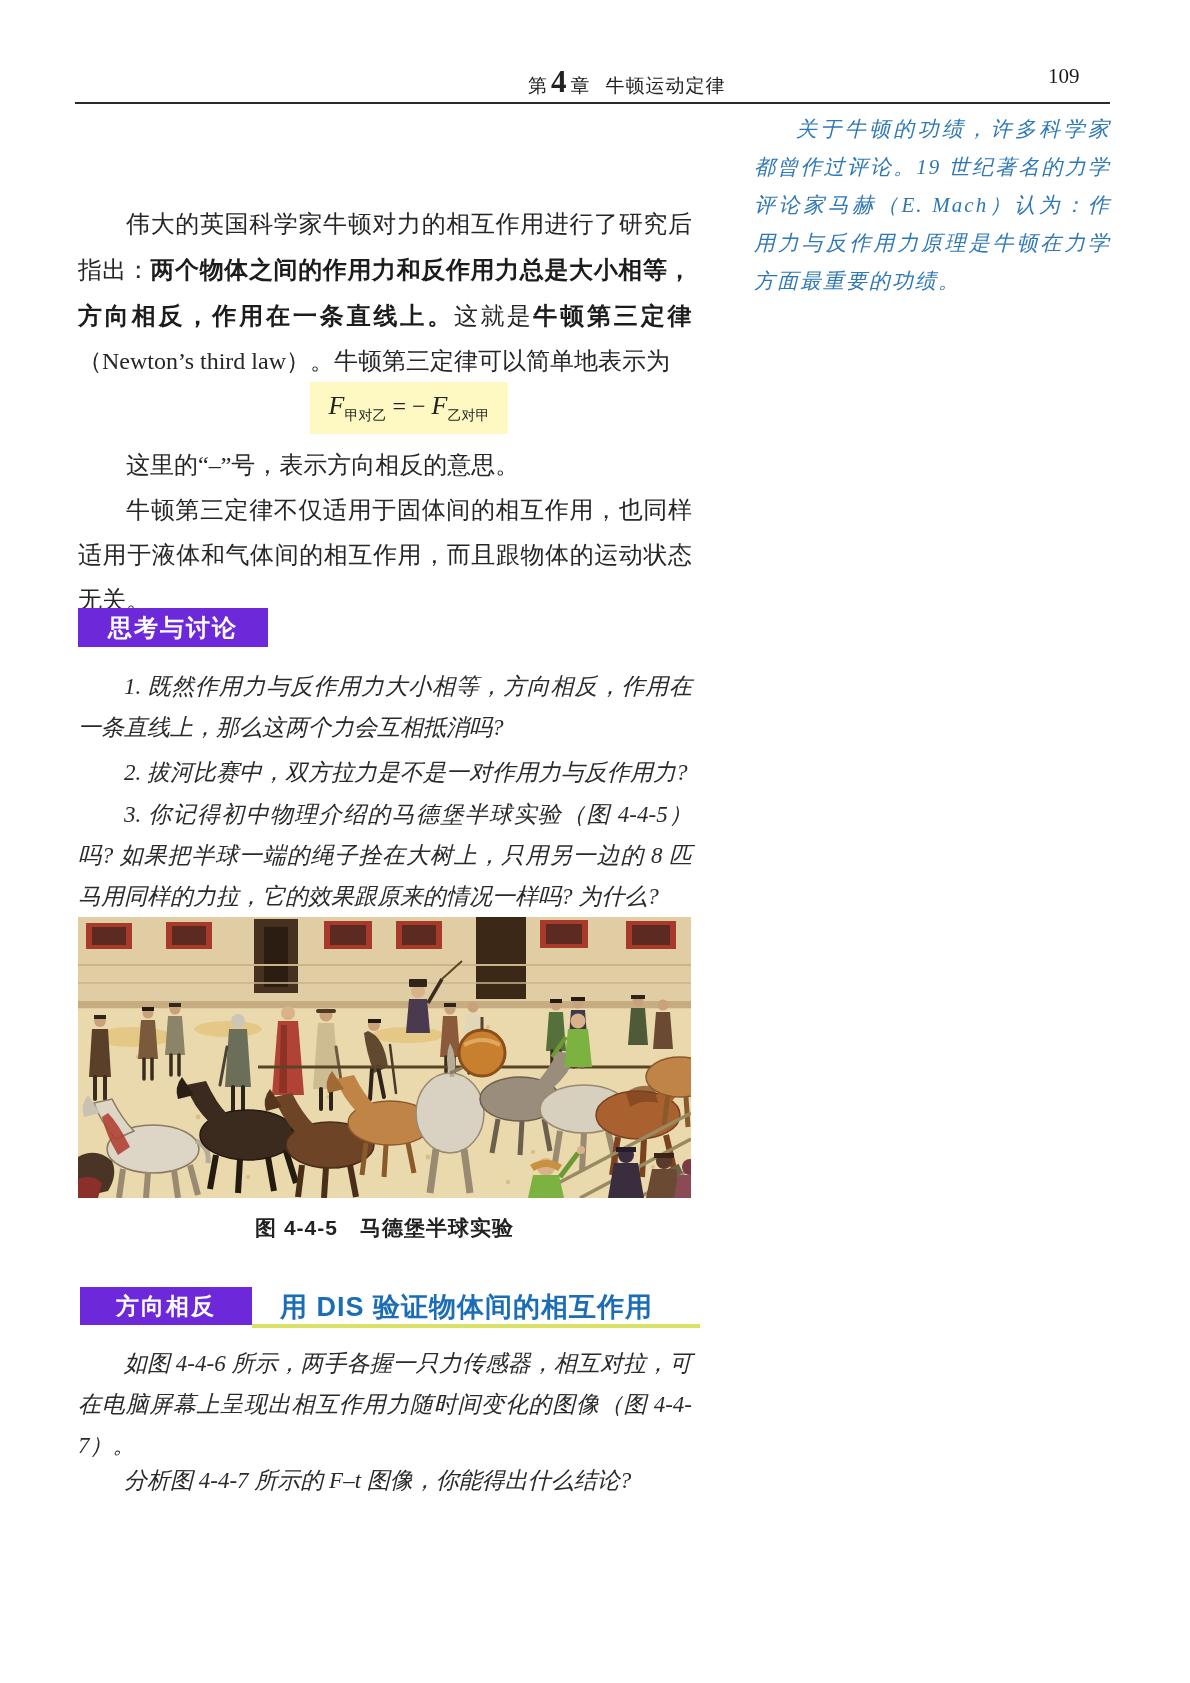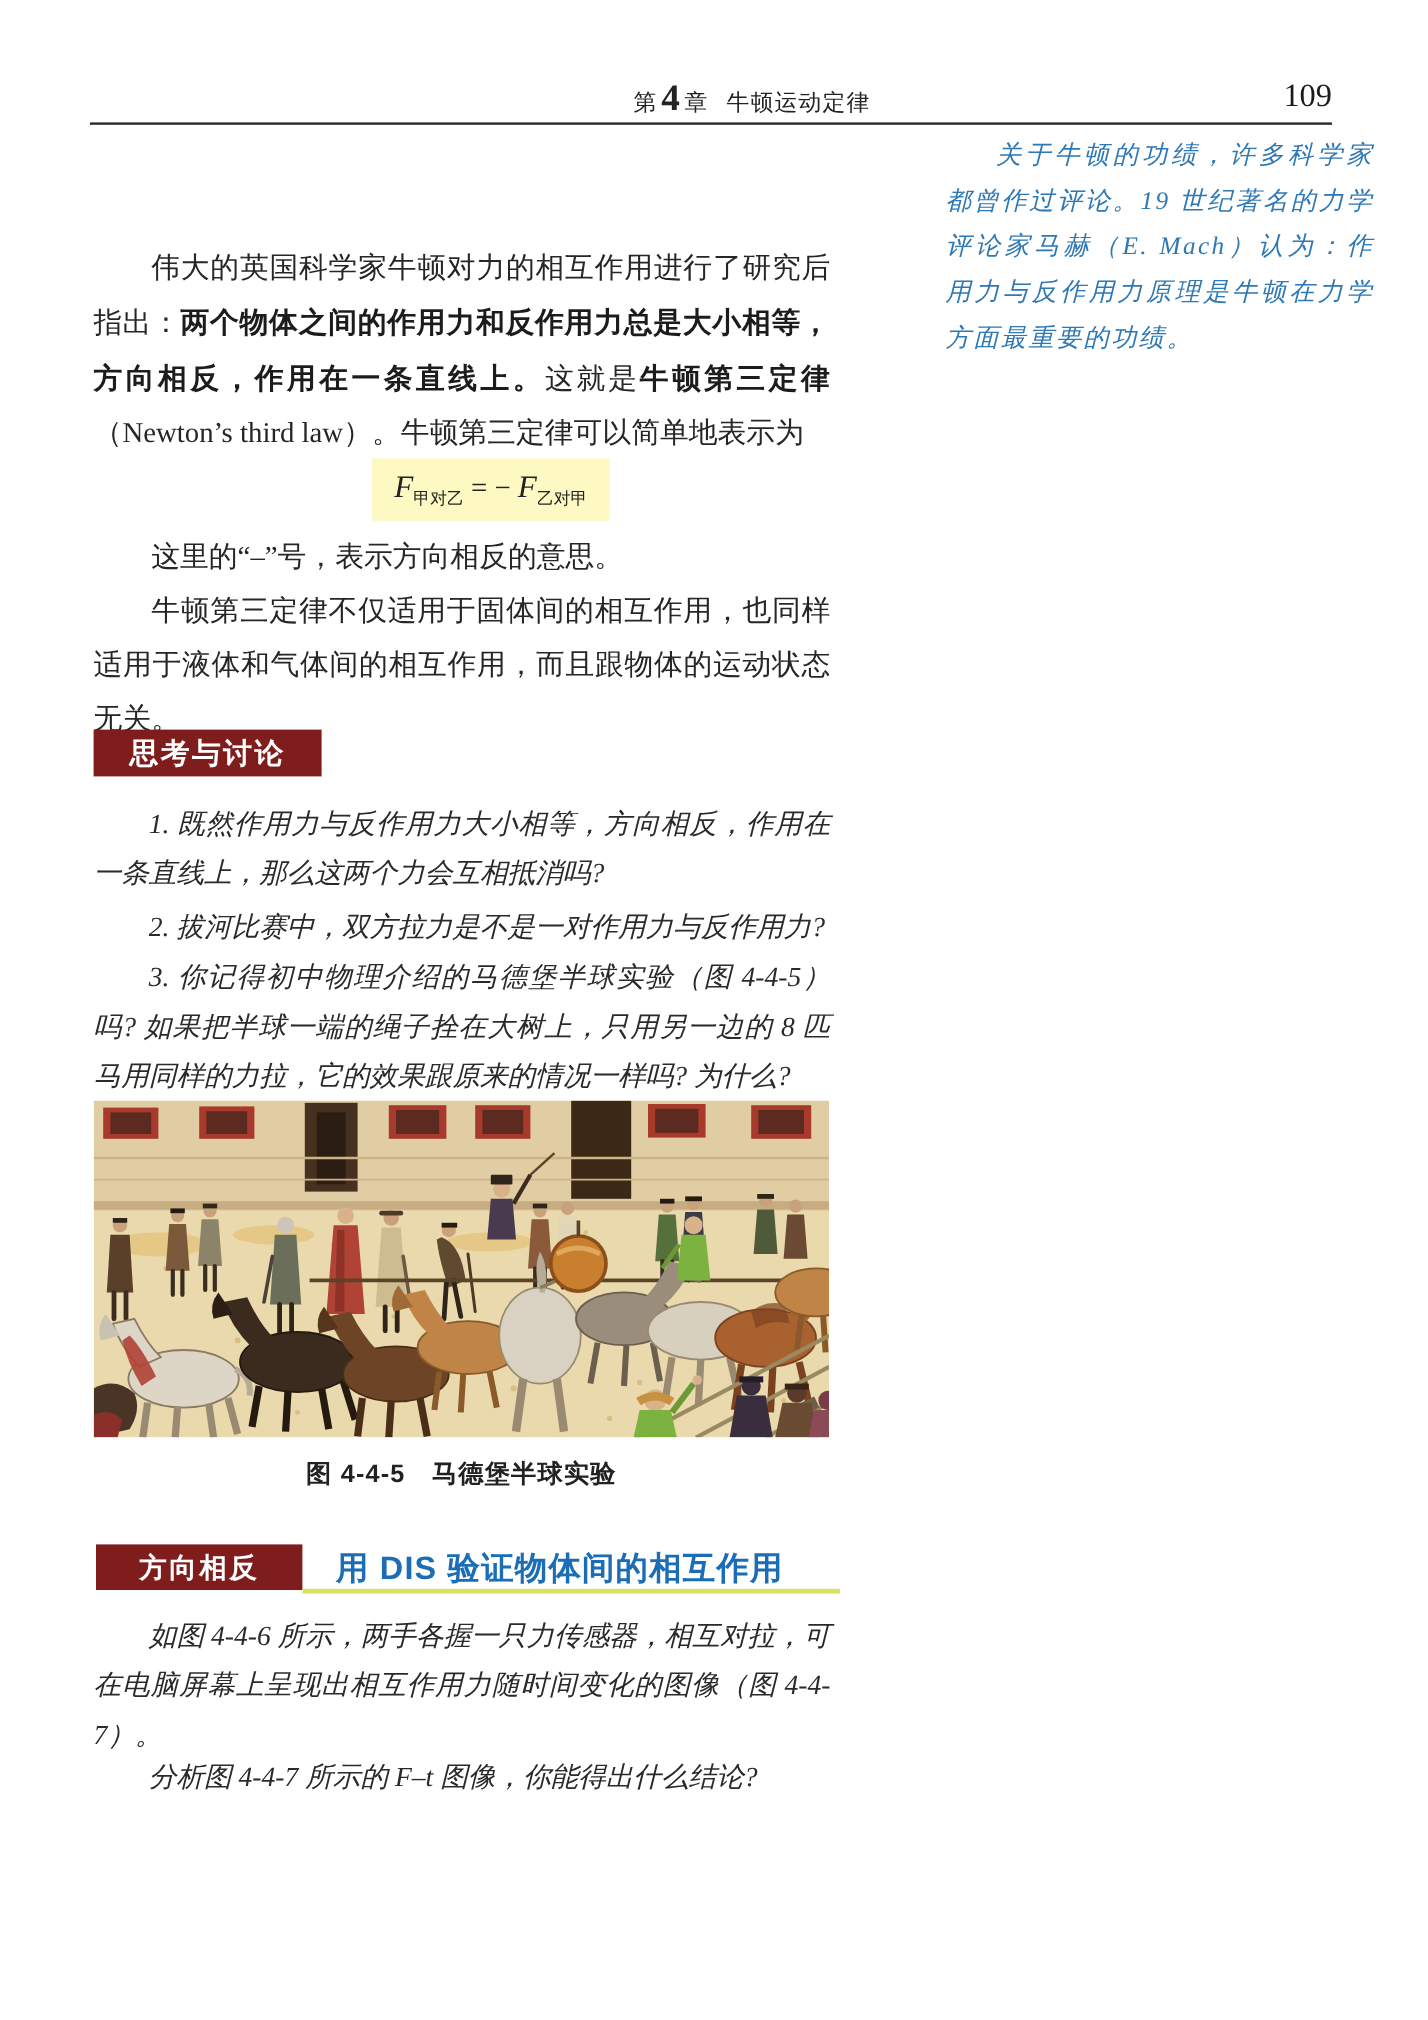--- a/index.html
+++ b/index.html
@@ -14,22 +14,22 @@
 
   
   .chapter-head{
     position:absolute;left:528px;top:66px;width:420px;
     font-size:19px;color:#222;display:flex;align-items:baseline;gap:2px;
     font-family:"Liberation Serif",serif;
   }
   .chapter-head .big-num{font-size:31px;font-weight:bold;font-family:"Liberation Serif",serif;line-height:1;padding:0 2px;}
   .chapter-head .chap-title{margin-left:14px;font-size:19px;letter-spacing:1px;}
   .page-number{
-    position:absolute;left:1048px;top:64px;width:62px;text-align:right;
-    font-size:27px;font-family:"Liberation Serif",serif;color:#1a1a1a;
+    position:absolute;left:1048px;top:64px;width:62px;
+    font-size:21px;font-family:"Liberation Serif",serif;color:#1a1a1a;
   }
   .head-rule{position:absolute;left:75px;top:102px;width:1035px;height:2px;background:#2b2b2b;}
 
   
   .mtxt{
     position:absolute;left:78px;width:614px;
     font-size:24px;line-height:45px;text-align:justify;color:#262626;
   }
   .indent{text-indent:2em;}
   .bold-hei{font-family:"Liberation Sans",sans-serif;font-weight:bold;color:#1c1c1c;letter-spacing:.5px;}
@@ -45,29 +45,29 @@
     position:absolute;left:310px;top:382px;width:198px;height:52px;
     background:#fef9c3;display:flex;align-items:center;justify-content:center;
     font-size:24px;color:#222;font-family:"Liberation Serif",serif;
   }
   .formula-box i{font-style:italic;font-size:26px;}
   .formula-box sub{font-size:14px;vertical-align:-6px;letter-spacing:0;}
   .formula-box .eq{padding:0 6px;}
 
   
   .sidebar-note{
-    position:absolute;left:788px;top:110px;width:357px;
+    position:absolute;left:754px;top:110px;width:357px;
     font-size:21px;line-height:38px;color:#2e78b5;
     text-align:justify;text-indent:2em;font-style:italic;
     letter-spacing:2px;
   }
 
   
   .badge{
-    position:absolute;background:#7f1d1d;color:#ffffff;
+    position:absolute;background:#6d28d9;color:#ffffff;
     font-family:Liberation Mono, monospace;font-weight:bold;
     display:flex;align-items:center;justify-content:center;
     letter-spacing:2px;
   }
   .badge.think{left:78px;top:608px;width:190px;height:39px;font-size:24px;}
   .badge.learn{left:80px;top:1287px;width:172px;height:38px;font-size:23px;}
 
   .learn-title{
     position:absolute;left:280px;top:1289px;width:420px;
     font-family:"Liberation Sans",sans-serif;font-weight:bold;

